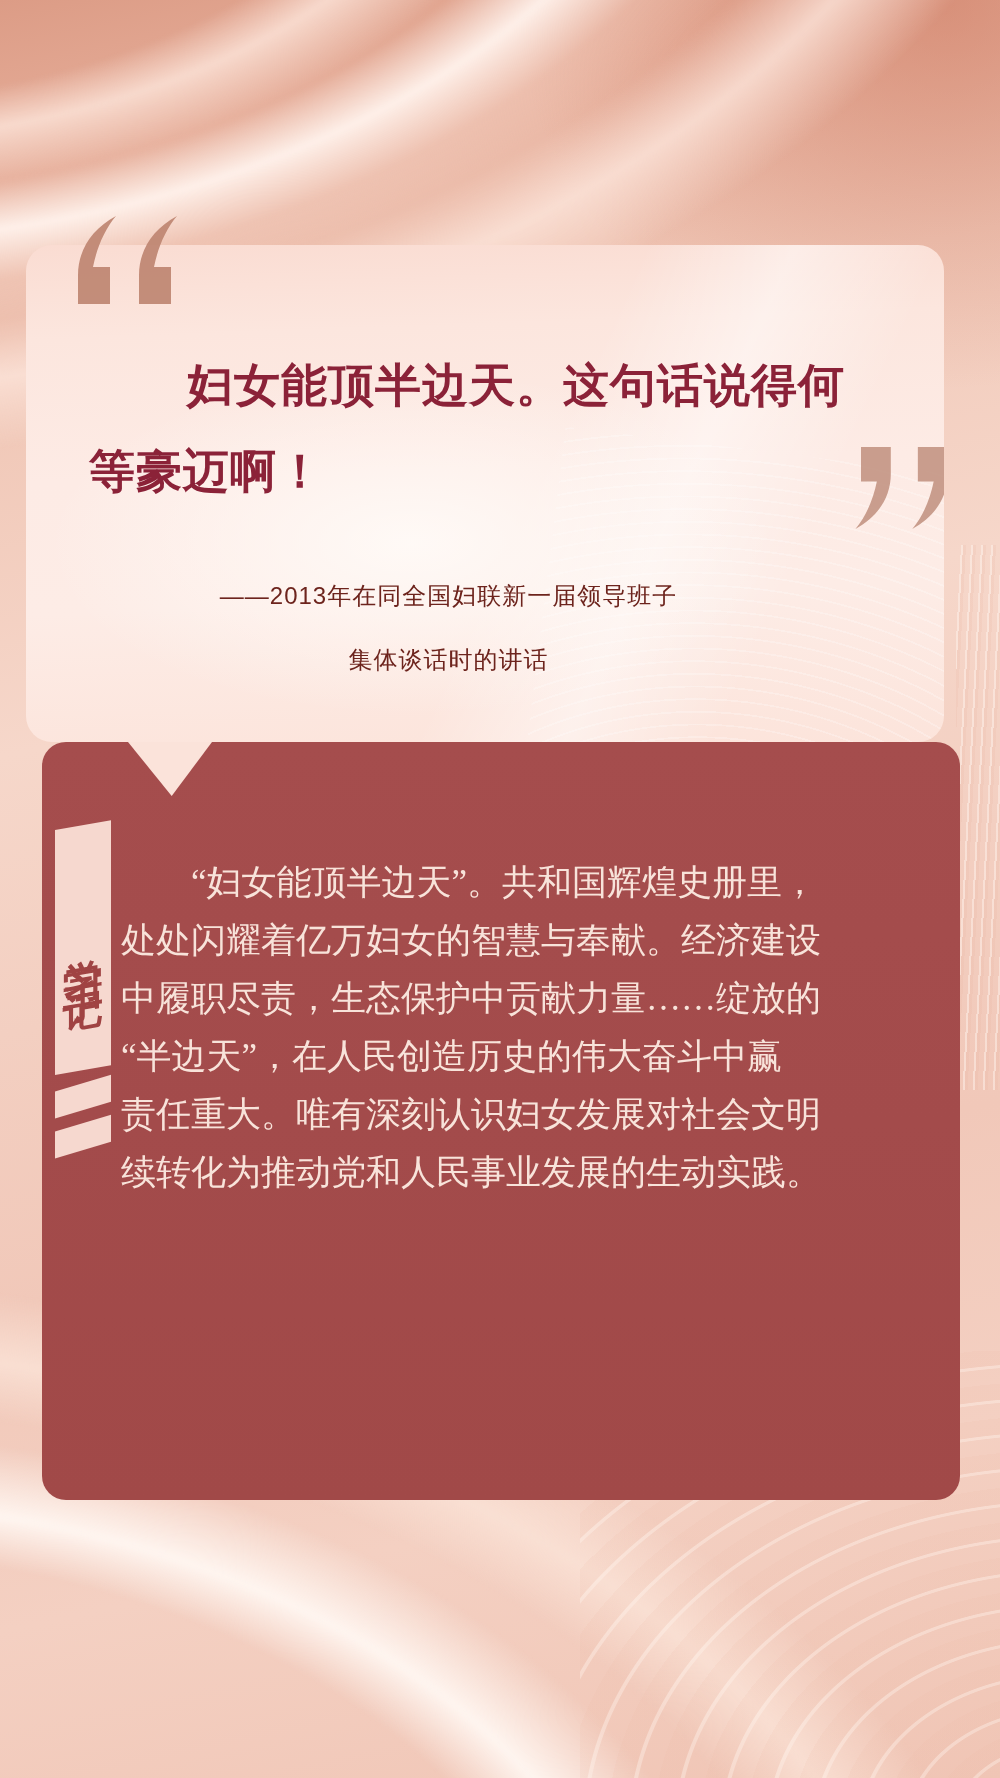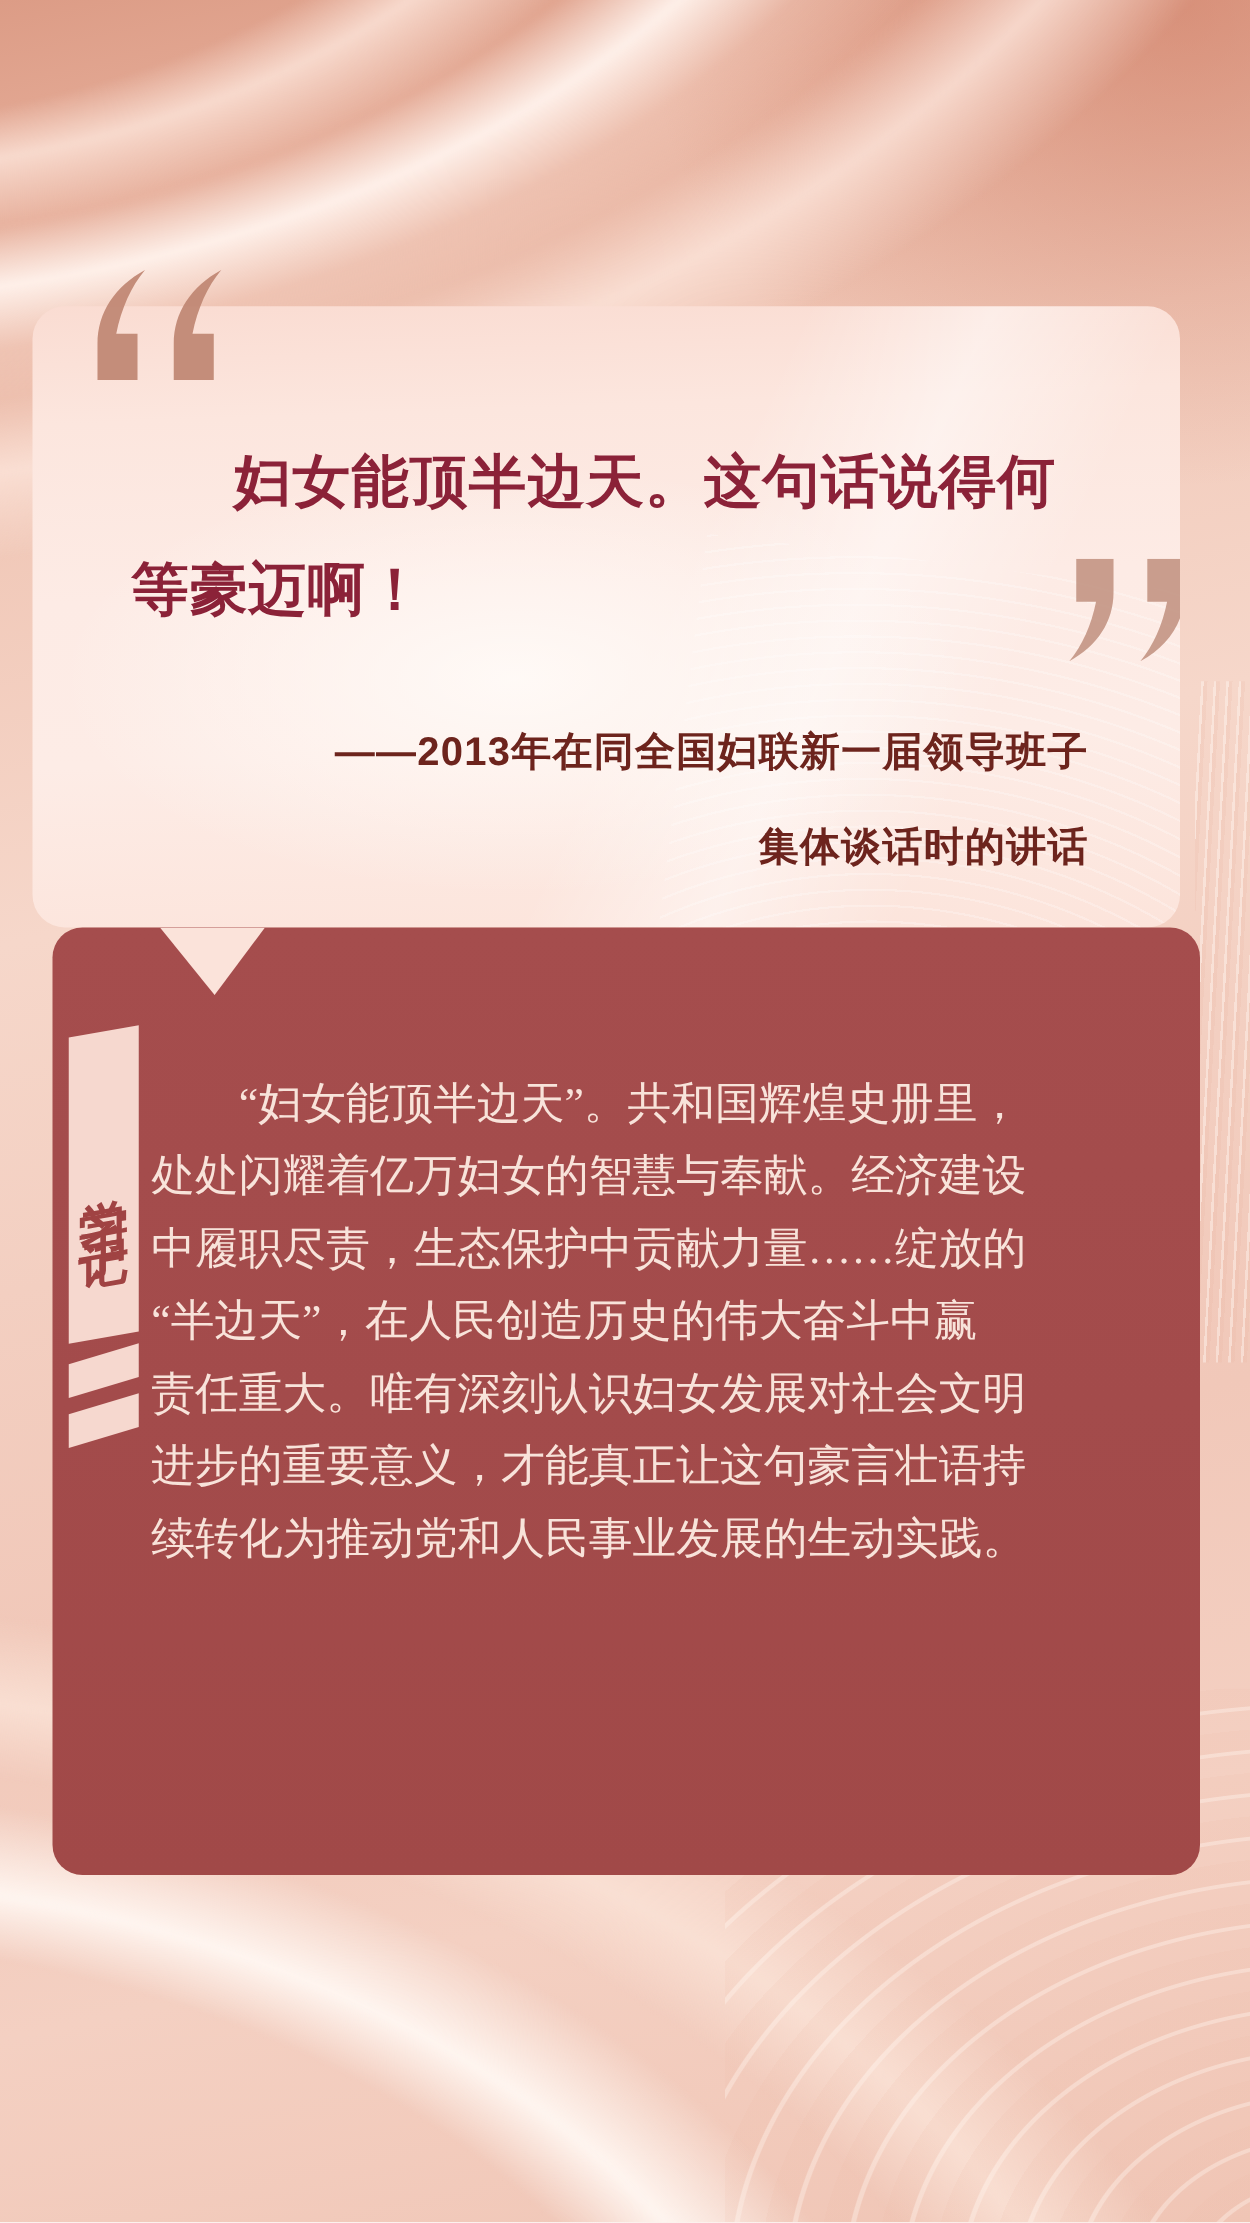--- a/index.html
+++ b/index.html
@@ -32,23 +32,23 @@
   .quote-card .glow{position:absolute;inset:0;
     background:
       radial-gradient(55% 48% at 42% 60%, rgba(255,251,248,.9), rgba(255,251,248,0) 72%),
       linear-gradient(115deg, rgba(255,255,255,0) 54%, rgba(255,255,255,.45) 67%, rgba(255,255,255,0) 80%);}
   .card-fan{position:absolute;right:-30px;bottom:-40px;width:430px;height:330px;opacity:.45;transform:rotate(7deg);
     background:repeating-radial-gradient(760px 640px at 50% 170%, rgba(255,255,255,0) 0 7px, rgba(255,255,255,.55) 7px 9px, rgba(255,255,255,0) 9px 15px);}
   .quote-line{position:absolute;white-space:nowrap;
     font-family:"Liberation Serif","DejaVu Serif",serif;font-weight:700;
     font-size:46px;letter-spacing:1px;color:#8b2238;}
   .quote-line-1{left:161px;top:110px;}
-  .quote-line-2{left:63px;top:196px;margin-left:16px;}
-  .attribution{position:absolute;left:0;right:73px;top:335px;text-align:right;
-    color:#6d241d;font-size:32px;font-weight:700;letter-spacing:1px;}
+  .quote-line-2{left:63px;top:196px;}
+  .attribution{position:absolute;left:0;right:73px;top:335px;text-align:center;
+    color:#6d241d;font-size:24px;font-weight:400;letter-spacing:1px;}
   .attribution .attr-line{white-space:nowrap;}
   .attribution .attr-line + .attr-line{margin-top:32px;}
   .mark{position:absolute;}
   .open-mark{left:72px;top:216px;z-index:5;}
   .close-mark{left:824px;top:202px;transform:rotate(180deg);}
 
   
   .note-card{position:absolute;left:42px;top:742px;width:918px;height:758px;
     border-radius:24px;background:linear-gradient(180deg,#a54d4d 0%,#a34b4b 50%,#a14948 100%);}
   .tail{position:absolute;left:128px;top:742px;width:84px;height:54px;background:#fbe3da;
@@ -117,18 +117,17 @@
       <div class="stripe stripe-1"></div>
       <div class="stripe stripe-2"></div>
     </div>
 
     <div class="note-body">
       <div class="note-line first">“妇女能顶半边天”。共和国辉煌史册里，</div>
       <div class="note-line">处处闪耀着亿万妇女的智慧与奉献。经济建设</div>
       <div class="note-line">中履职尽责，生态保护中贡献力量……绽放的</div>
       <div class="note-line">“半边天”，在人民创造历史的伟大奋斗中赢</div>
       <div class="note-line">责任重大。唯有深刻认识妇女发展对社会文明</div>
-      <div class="note-line">进步的重要意义，才能真正让这句豪言壮语持</div>
       <div class="note-line">续转化为推动党和人民事业发展的生动实践。</div>
     </div>
   </div>
 
 </div>
 
 </body></html>

